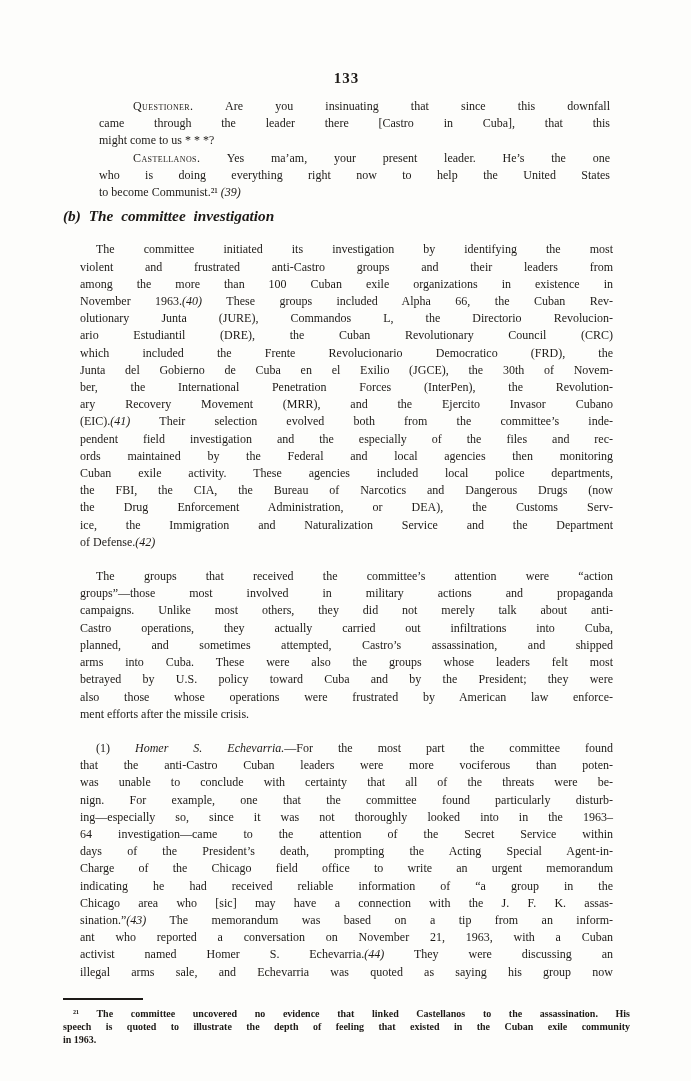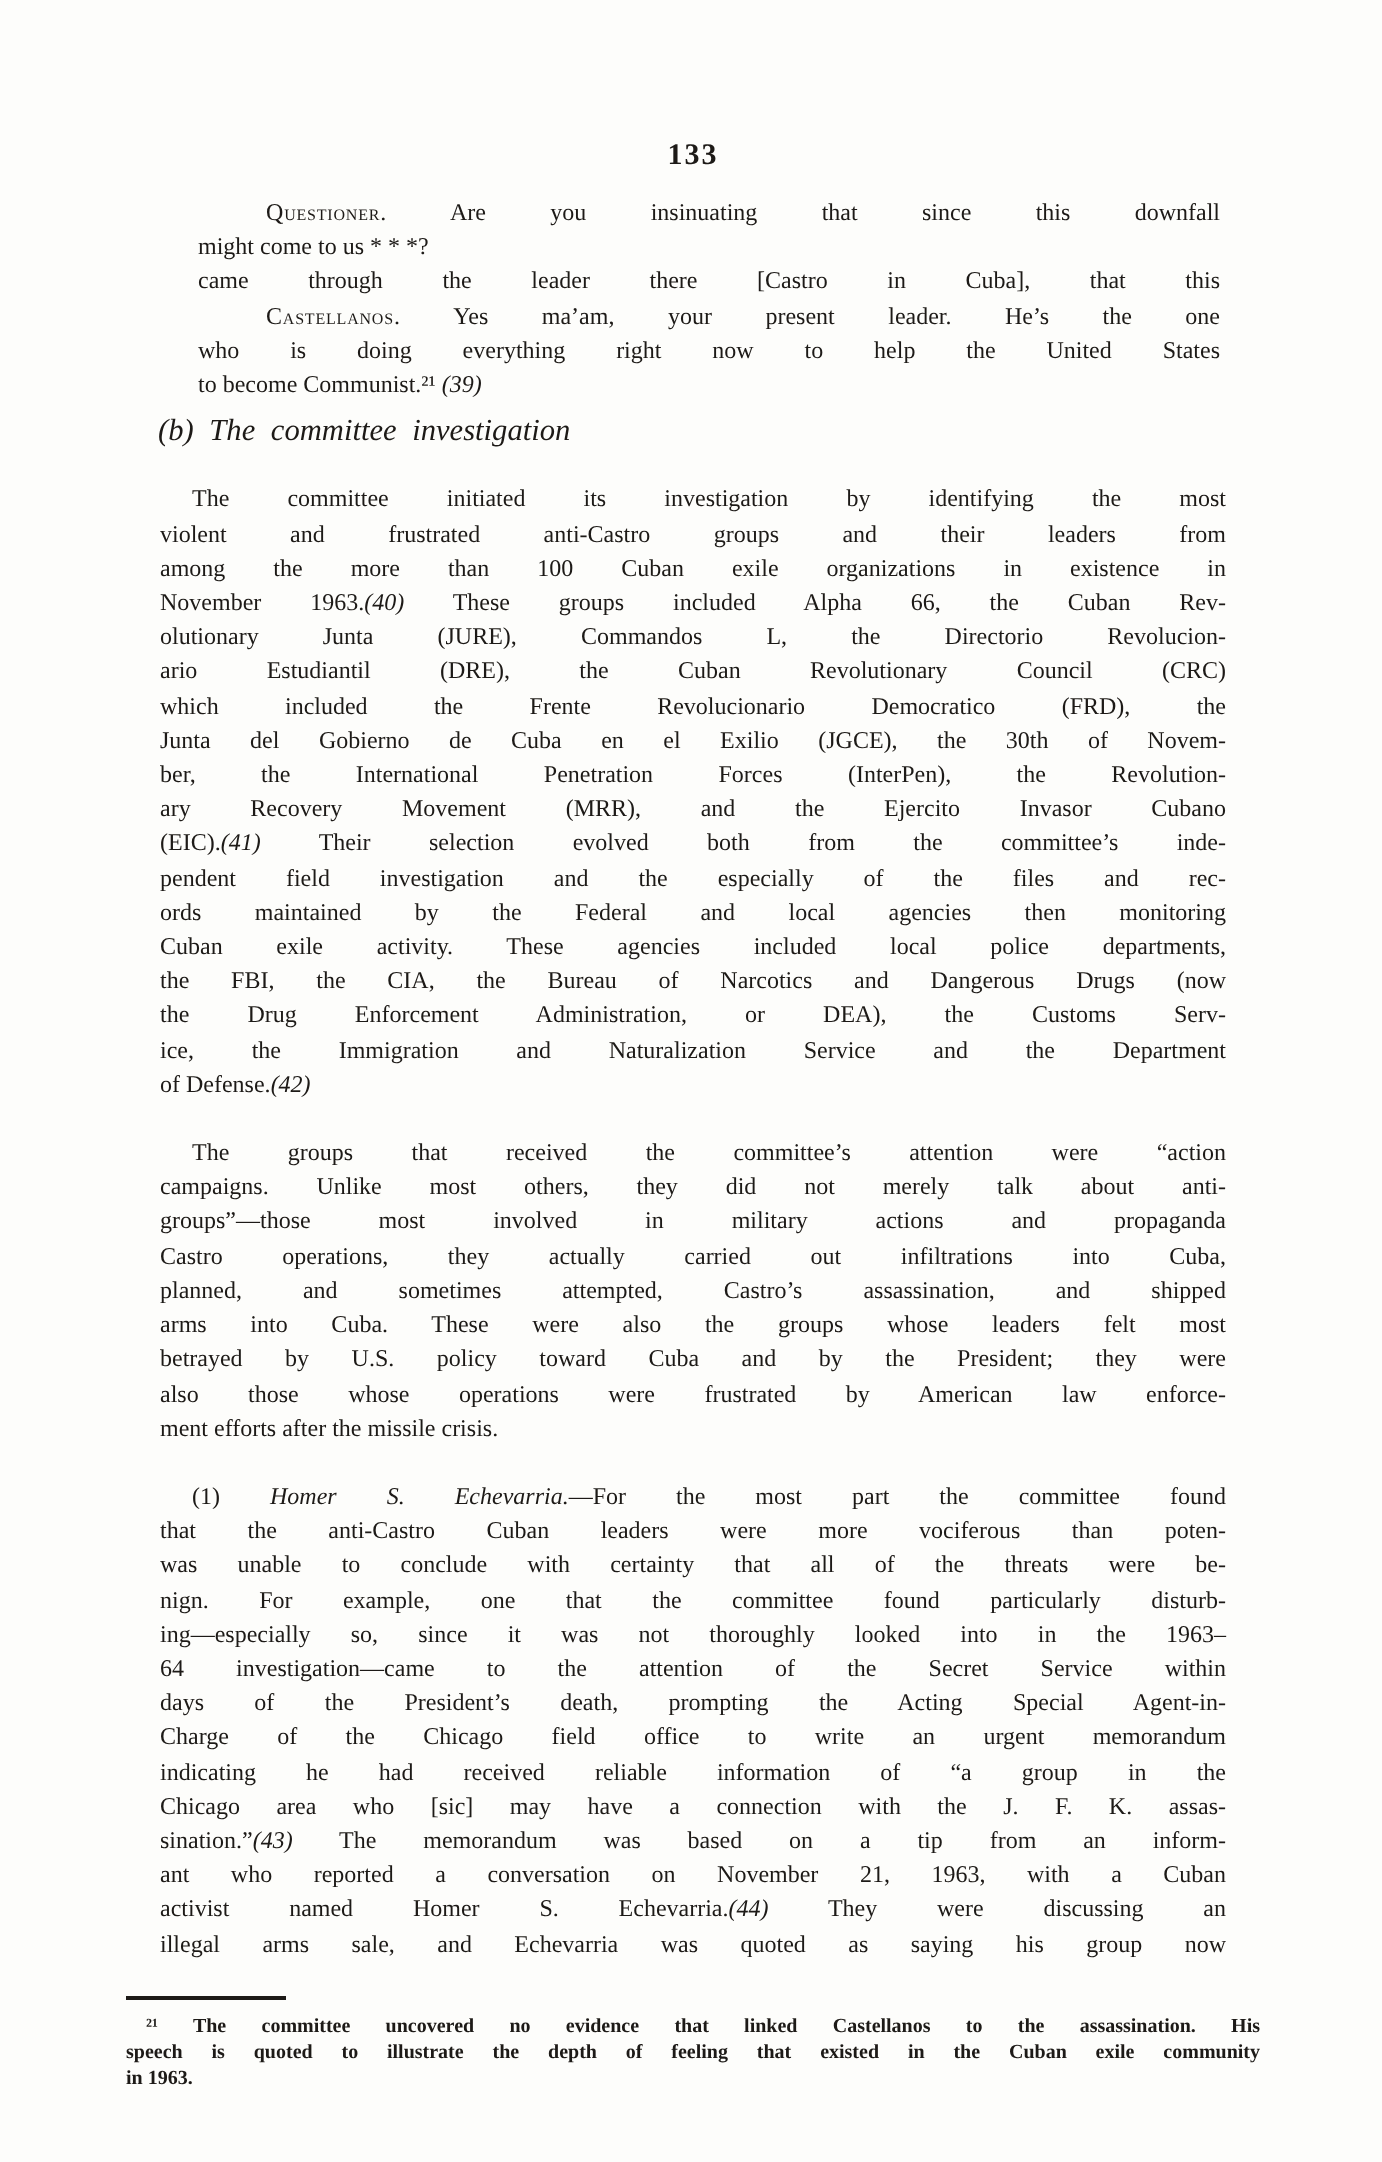--- a/index.html
+++ b/index.html
@@ -43,22 +43,23 @@
   .quote .line.indent { text-indent: 34px; }
   .body-text .line.indent { text-indent: 16px; }
   .sc {
     font-variant: small-caps;
     letter-spacing: 0.4px;
   }
   .section-heading {
     font-style: italic;
     font-size: 15.3px;
     line-height: 17.2px;
-    margin: 6px 0 6px 16px;
+    margin: 6px 0 6px 0;
     word-spacing: 4px;
+    font-weight: bold;
   }
   .body-text { margin: 17px; }
   .footnote {
     margin-top: 13px;
   }
   .fnrule {
     width: 80px;
     height: 2px;
     background: var(--ink, #1d1a17);
     margin: 0 0 7px 0;
@@ -72,22 +73,22 @@
   i { font-style: italic; }
 </style>
 </head>
 <body>
 
 <div class="page">
   <div class="page-number">133</div>
 
   <div class="quote">
       <div class="line indent"><span class="sc">Questioner.</span> Are you insinuating that since this downfall</div>
+      <div class="line">came through the leader there [Castro in Cuba], that this</div>
       <div class="line last">might come to us * * *?</div>
-      <div class="line">came through the leader there [Castro in Cuba], that this</div>
       <div class="line indent"><span class="sc">Castellanos.</span> Yes ma’am, your present leader. He’s the one</div>
       <div class="line">who is doing everything right now to help the United States</div>
       <div class="line last">to become Communist.²¹ <i>(39)</i></div>
     </div>
 
   <div class="section-heading">(b) The committee investigation</div>
 
   <div class="body-text">
       <div class="line indent">The committee initiated its investigation by identifying the most</div>
       <div class="line">violent and frustrated anti-Castro groups and their leaders from</div>
@@ -103,22 +104,22 @@
       <div class="line">pendent field investigation and the especially of the files and rec-</div>
       <div class="line">ords maintained by the Federal and local agencies then monitoring</div>
       <div class="line">Cuban exile activity. These agencies included local police departments,</div>
       <div class="line">the FBI, the CIA, the Bureau of Narcotics and Dangerous Drugs (now</div>
       <div class="line">the Drug Enforcement Administration, or DEA), the Customs Serv-</div>
       <div class="line">ice, the Immigration and Naturalization Service and the Department</div>
       <div class="line last">of Defense.<i>(42)</i></div>
     </div>
   <div class="body-text">
       <div class="line indent">The groups that received the committee’s attention were “action</div>
+      <div class="line">groups”—those most involved in military actions and propaganda</div>
       <div class="line">campaigns. Unlike most others, they did not merely talk about anti-</div>
-      <div class="line">groups”—those most involved in military actions and propaganda</div>
       <div class="line">Castro operations, they actually carried out infiltrations into Cuba,</div>
       <div class="line">planned, and sometimes attempted, Castro’s assassination, and shipped</div>
       <div class="line">arms into Cuba. These were also the groups whose leaders felt most</div>
       <div class="line">betrayed by U.S. policy toward Cuba and by the President; they were</div>
       <div class="line">also those whose operations were frustrated by American law enforce-</div>
       <div class="line last">ment efforts after the missile crisis.</div>
     </div>
   <div class="body-text">
       <div class="line indent">(1) <i>Homer S. Echevarria.</i>—For the most part the committee found</div>
       <div class="line">that the anti-Castro Cuban leaders were more vociferous than poten-</div>

